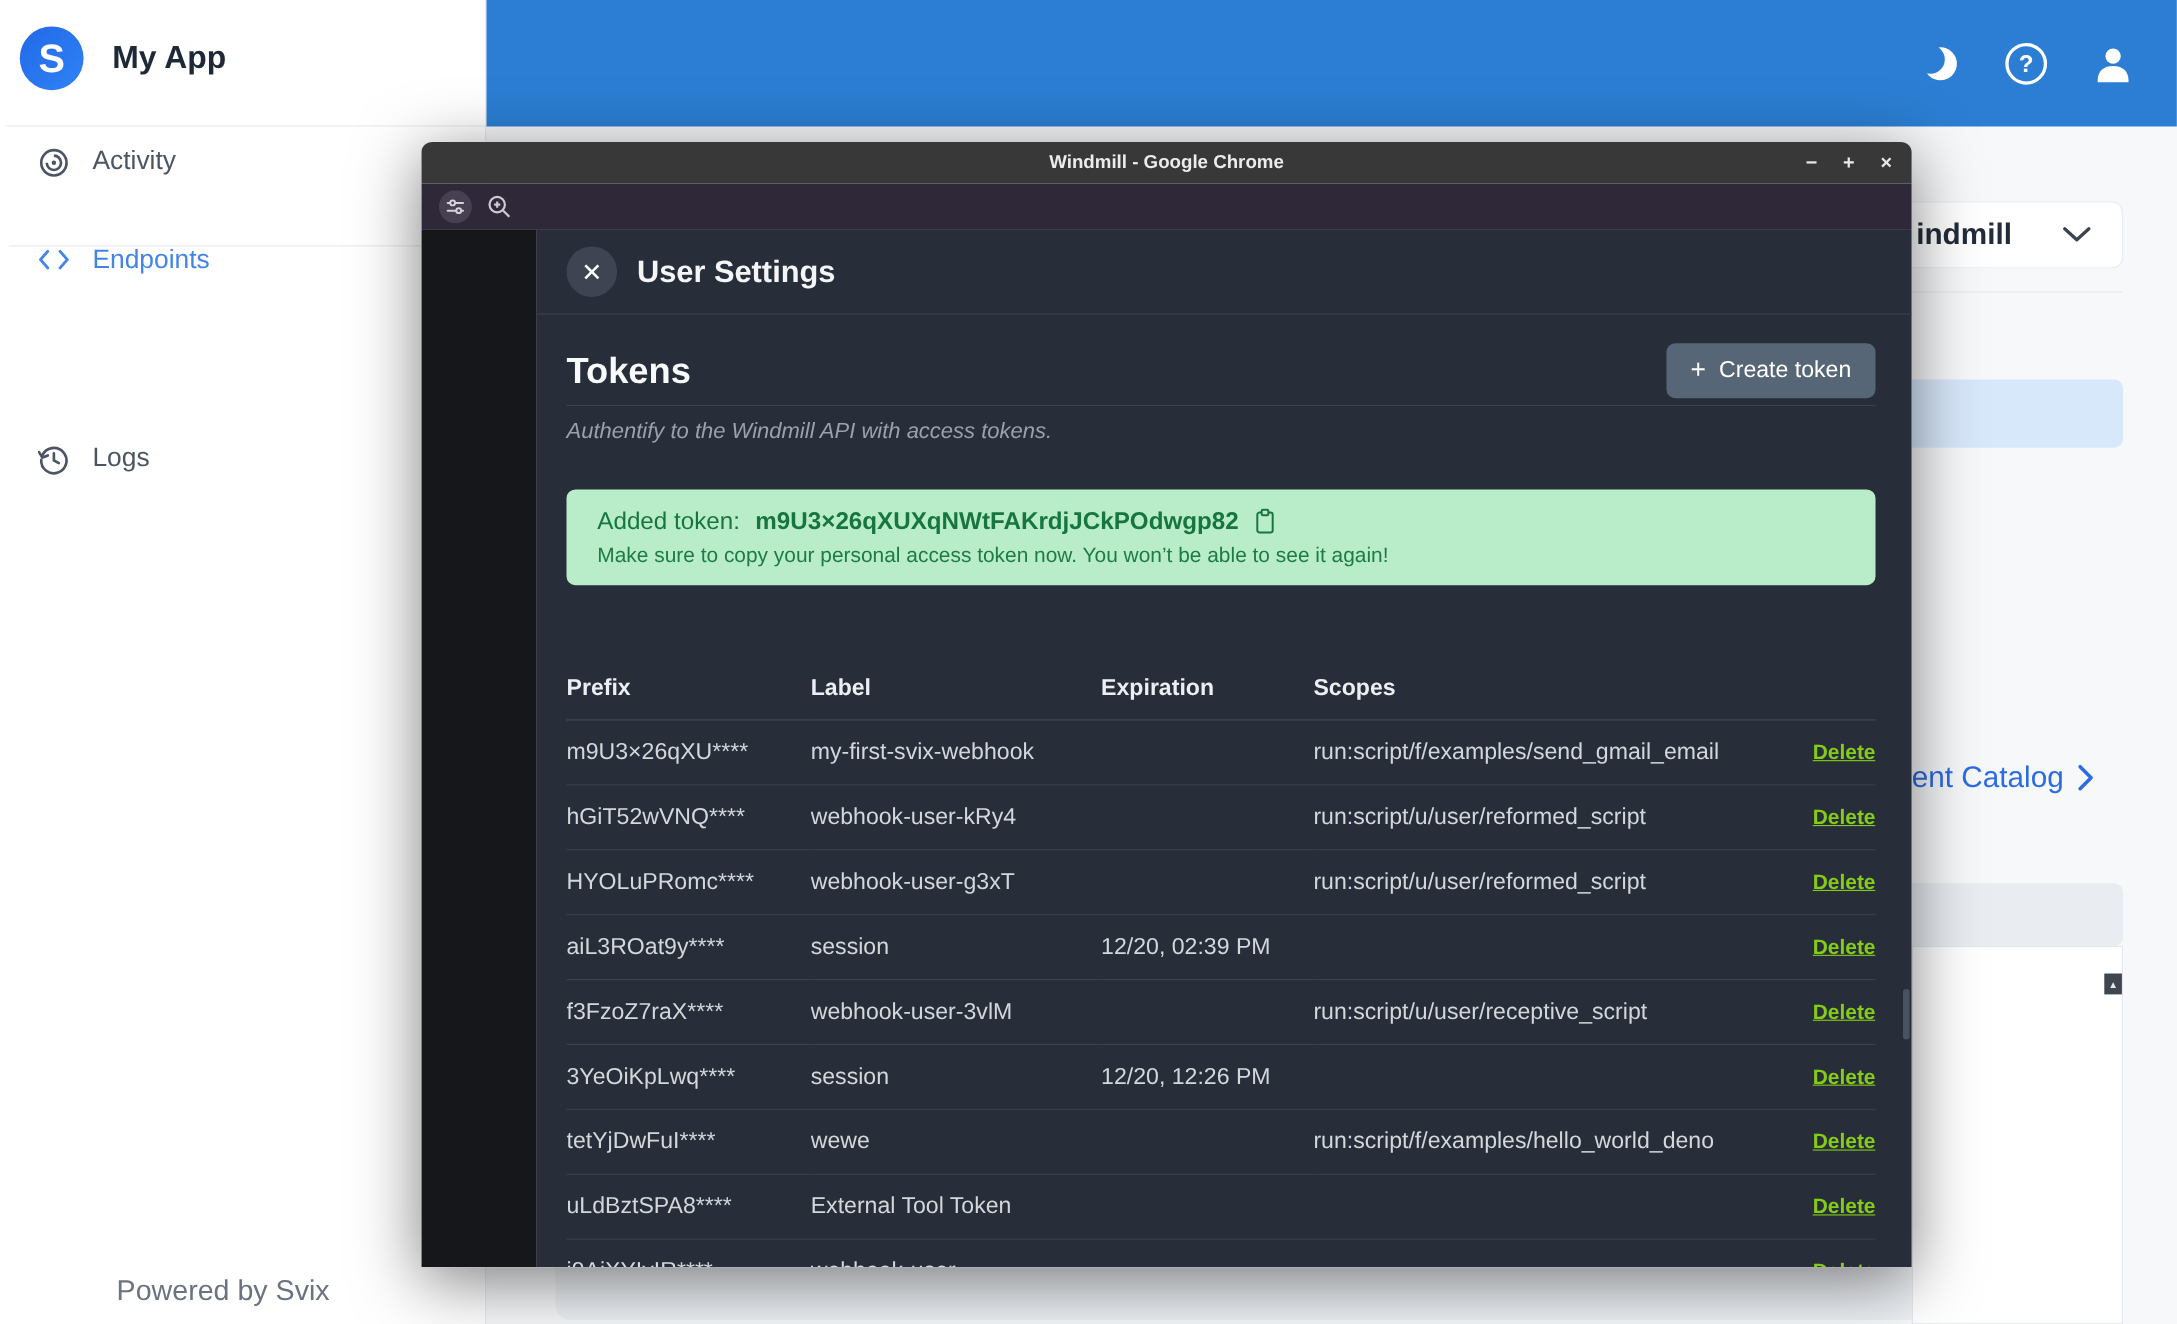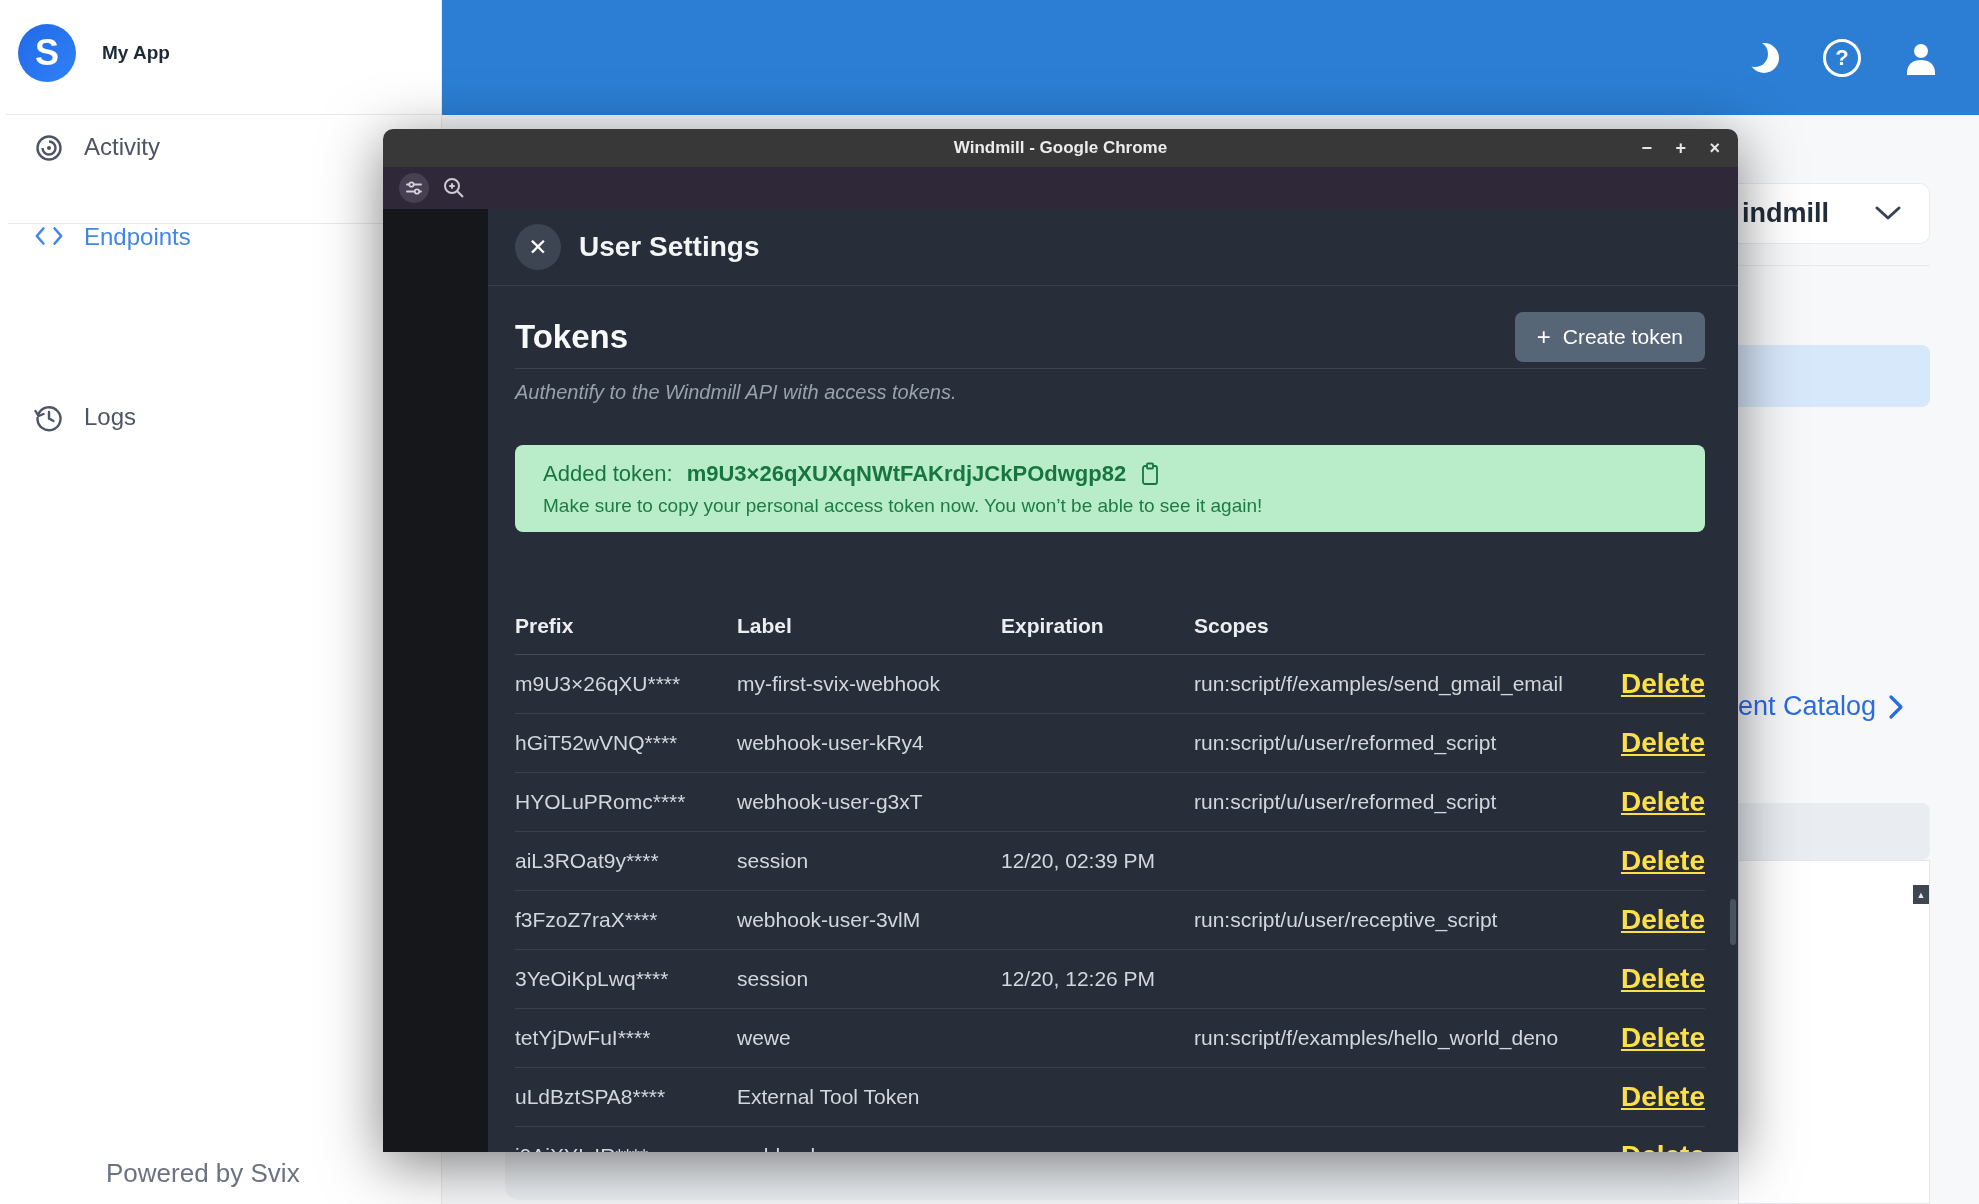--- a/index.html
+++ b/index.html
@@ -8,21 +8,21 @@
 
   
   .blue-header{position:absolute;left:442px;top:0;width:1537px;height:115px;background:#2b7ed3;z-index:1}
   .header-icons{position:absolute;right:40px;top:0;height:115px;display:flex;align-items:center;gap:42px}
   .icon-btn{display:flex;align-items:center;justify-content:center;cursor:pointer}
   .help-ring{width:38px;height:38px;border:3.5px solid #fff;border-radius:50%;color:#fff;font-weight:bold;font-size:22px;display:flex;align-items:center;justify-content:center}
 
   .sidebar{position:absolute;left:0;top:0;width:442px;height:1204px;background:#fff;border-right:1px solid #e8eaee;z-index:2}
   .brand{position:absolute;left:18px;top:24px;display:flex;align-items:center;gap:26px}
   .logo{width:58px;height:58px;border-radius:50%;background:linear-gradient(135deg,#2269e8,#2f82f6);color:#fff;font-weight:bold;font-size:36px;display:flex;align-items:center;justify-content:center}
-  .brand-name{font-size:19px;font-weight:bold;color:#1e2937}
+  .brand-name{font-size:29px;font-weight:bold;color:#1e2937}
   .side-divider{position:absolute;left:6px;right:0;height:1px;background:#e8eaee}
   .nav-item{position:absolute;left:0;width:442px;height:90px;display:flex;align-items:flex-start;gap:20px;padding-left:34px;cursor:pointer;font-size:24px;color:#4b5563}
   .nav-item.active{color:#4285e8}
   .nav-item .nav-ic{width:30px;display:flex;justify-content:center}
   .powered{position:absolute;left:106px;top:1158px;font-size:26px;color:#6b7280}
 
   
   .frag{position:absolute;z-index:1}
   .ws-card{left:1738px;top:183px;width:192px;height:61px;background:#fff;border:1px solid #e8ebef;border-left:none;border-radius:0 10px 10px 0;display:flex;align-items:center;cursor:pointer}
   .ws-card .ws-label{font-size:27px;font-weight:bold;color:#222c3a;margin-left:4px}
@@ -61,21 +61,21 @@
   .banner{margin-top:41px;background:#b9edca;border-radius:8px;padding:14px 28px 13px;color:#177640}
   .banner-line1{font-size:22px;display:flex;align-items:center;gap:14px;line-height:30px}
   .banner-token{font-weight:bold}
   .copy-ic{cursor:pointer;display:flex}
   .banner-note{margin-top:4px;font-size:19px;line-height:26px;color:#1d7c45}
 
   table{width:100%;border-collapse:collapse;margin-top:56px;table-layout:fixed}
   th{text-align:left;font-size:21px;font-weight:bold;color:#eceef1;padding:26px 0 16px;border-bottom:1px solid #434c59}
   td{font-size:21px;color:#d3d7dc;height:59px;border-bottom:1px solid #39414d;white-space:nowrap;overflow:hidden}
   td.del{text-align:right}
-  .delete-link{color:#fde047;font-size:28px;font-weight:bold;text-decoration:underline;cursor:pointer}
+  .delete-link{color:#84cc16;font-size:19px;font-weight:bold;text-decoration:underline;cursor:pointer}
   .drawer-scroll{position:absolute;right:2px;top:690px;width:6px;height:46px;border-radius:3px;background:#49525f}
 </style>
 </head>
 <body>
 
 <div class="blue-header">
   <div class="header-icons">
     <span class="icon-btn">
       <svg width="36" height="36" viewBox="0 0 36 36">
           <circle cx="19" cy="18" r="15" fill="#ffffff"></circle>

